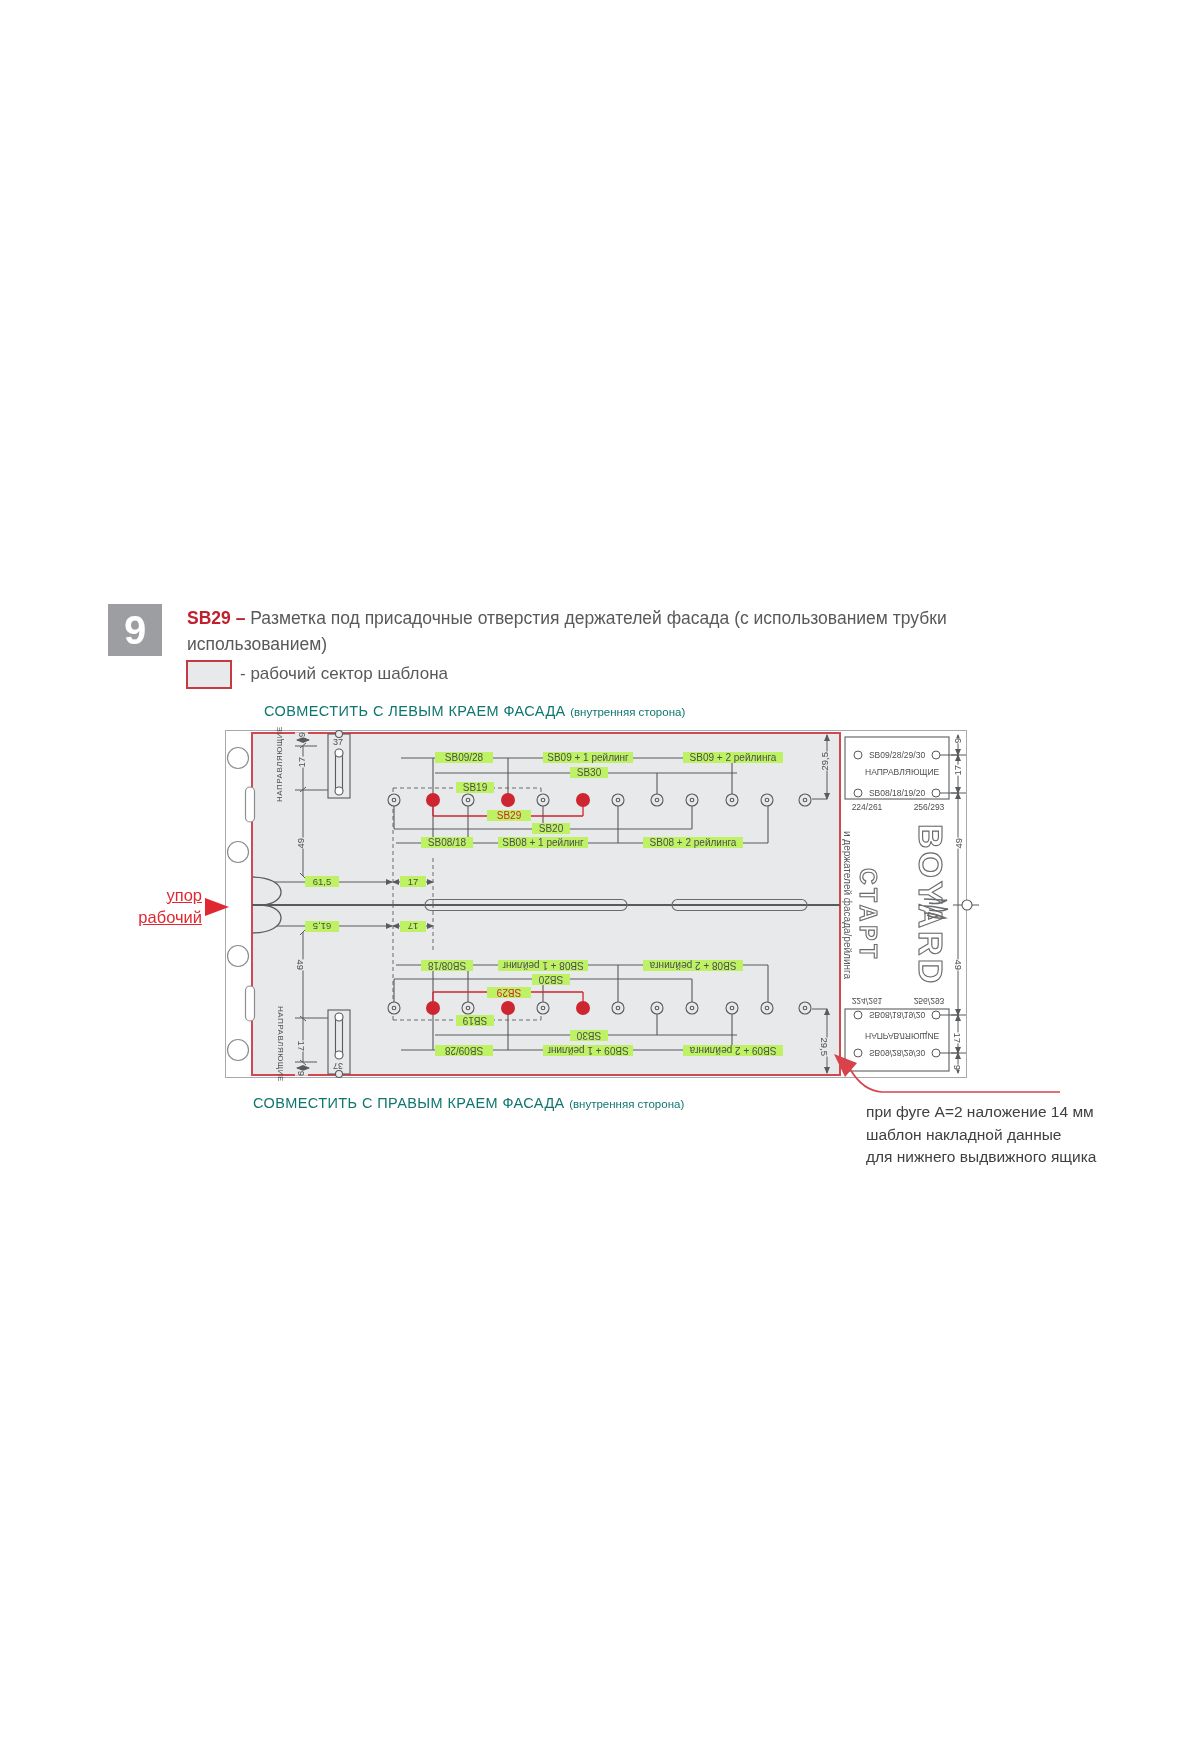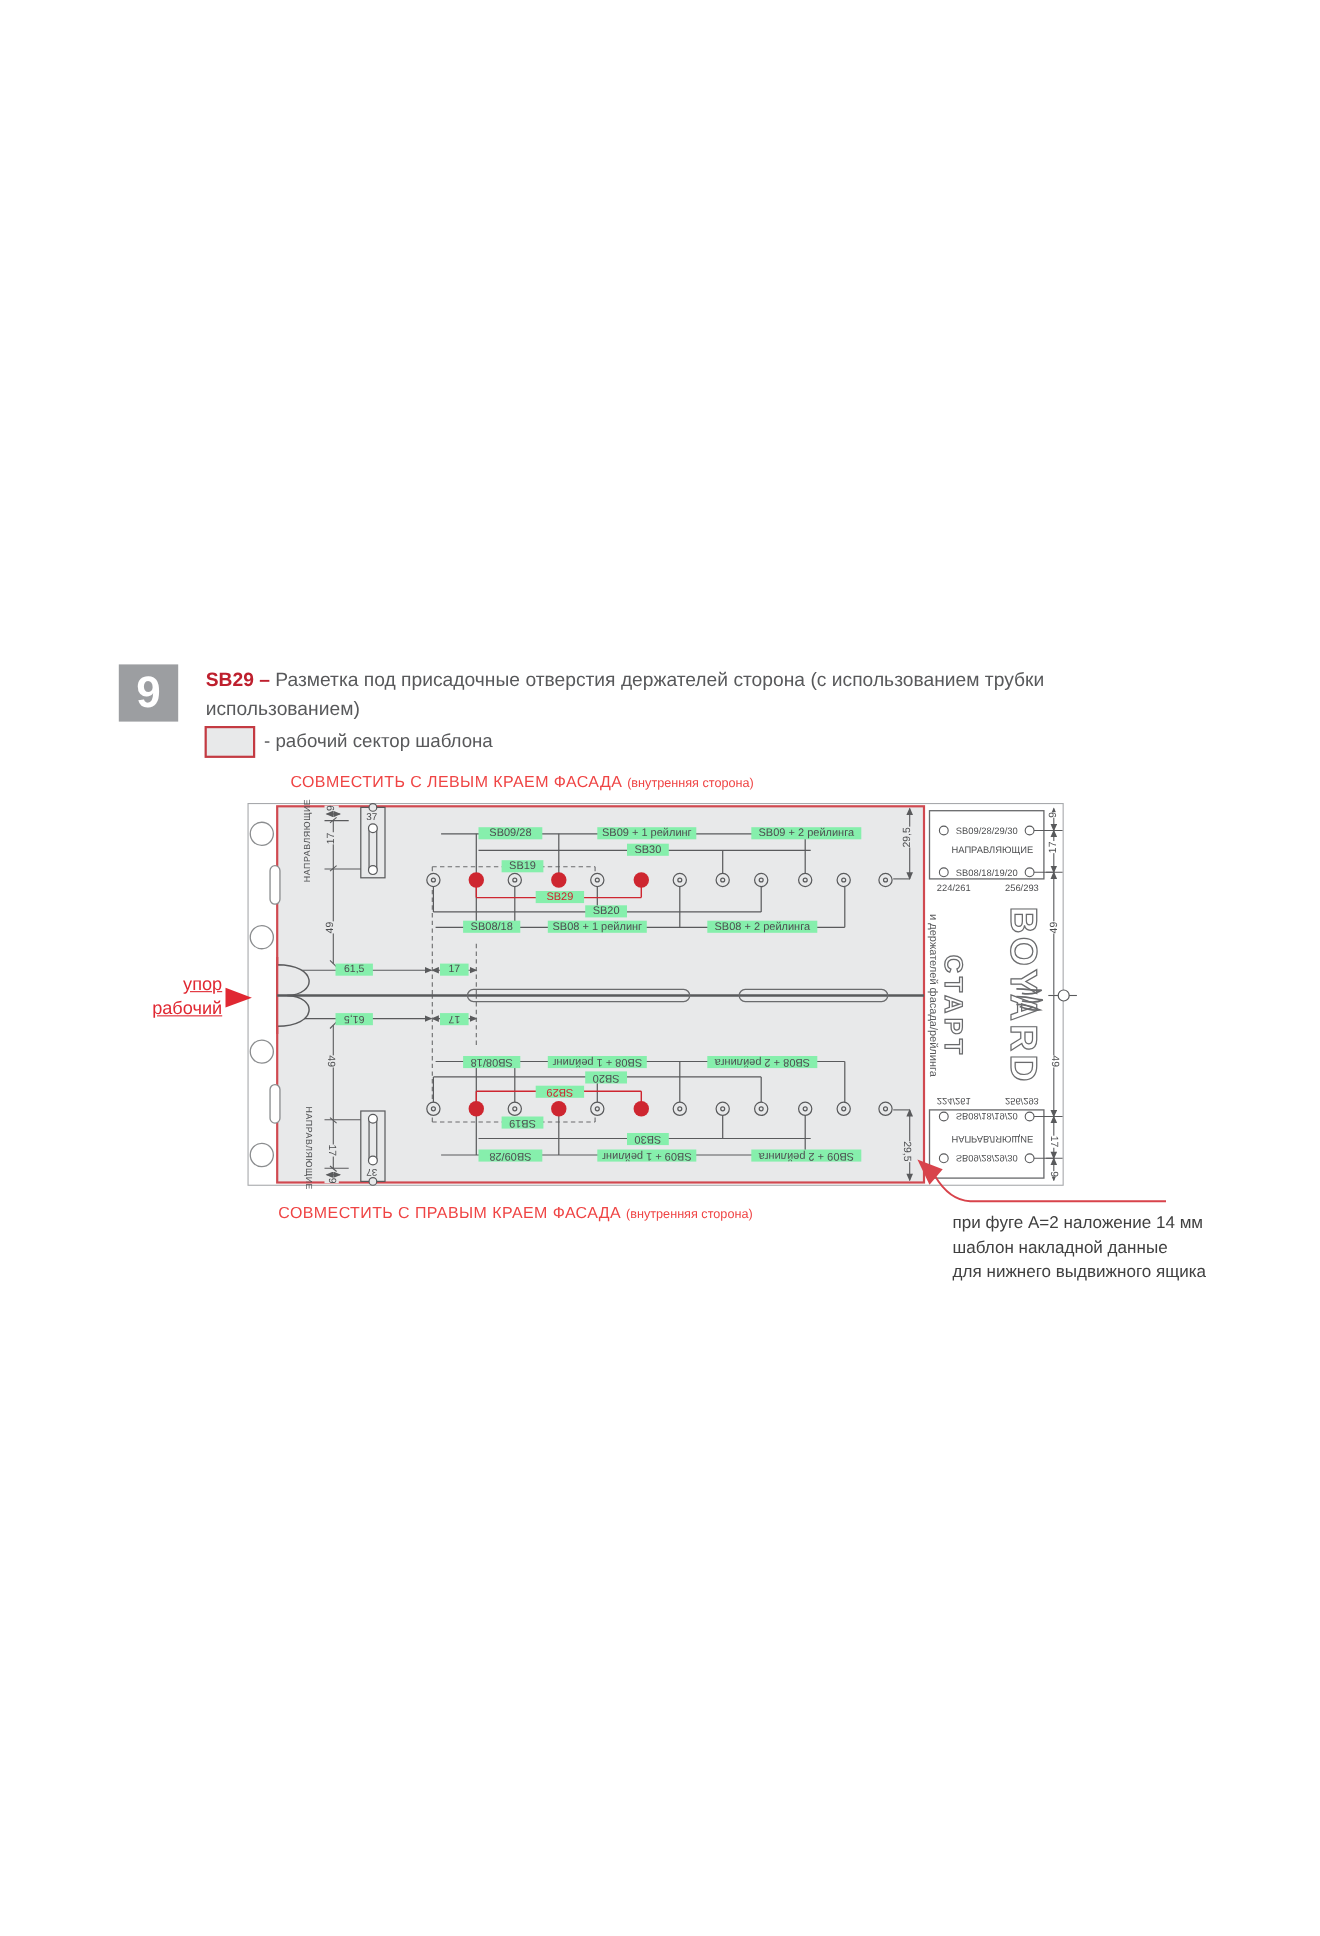--- a/index.html
+++ b/index.html
@@ -5,30 +5,30 @@
   html,body{margin:0;padding:0;background:#fff;}
   .page{position:relative;width:1200px;height:1760px;background:#ffffff;overflow:hidden;
         font-family:"Liberation Sans",sans-serif;color:#58595b;}
   
   .step-num{position:absolute;left:108px;top:604px;width:54px;height:52px;background:#9c9ea1;
             color:#fff;font-size:40px;font-weight:bold;display:flex;align-items:center;justify-content:center;}
   .title{position:absolute;left:187px;top:605px;width:900px;font-size:17.5px;line-height:26px;color:#58595b;}
   .code{color:#be202e;font-weight:bold;}
   .legend-box{position:absolute;left:186px;top:660px;width:42px;height:25px;background:#e8e9ea;border:2px solid #c43a42;}
   .legend-label{position:absolute;left:240px;top:664px;font-size:17px;color:#58595b;}
-  .cap{position:absolute;font-size:14.5px;color:#ef4444;letter-spacing:.4px;}
+  .cap{position:absolute;font-size:14.5px;color:#0f766e;letter-spacing:.4px;}
   .cap .cap-note{font-size:11.5px;letter-spacing:0;}
   .cap-top{left:264px;top:703px;}
   .cap-bottom{left:253px;top:1095px;}
   
   .diagram{position:absolute;left:225px;top:730px;width:742px;height:348px;}
   .diagram svg{position:absolute;left:0;top:0;overflow:visible;}
   .half{position:absolute;left:0;top:0;width:742px;height:175px;}
   .half.bottom{top:173px;transform:scaleY(-1);}
-  .lbl{position:absolute;font-size:10px;line-height:11px;color:#4d4e50;background:#86efac;text-align:center;white-space:nowrap;}
+  .lbl{position:absolute;font-size:10px;line-height:11px;color:#4d4e50;background:#bef264;text-align:center;white-space:nowrap;}
   .red-lbl{color:#ce2630;}
   .half.bottom .lbl{transform:scaleX(-1);}
   .vdim{position:absolute;writing-mode:vertical-rl;text-orientation:mixed;transform:rotate(180deg);
         font-size:9.5px;color:#4d4e50;background:#e8e9ea;line-height:13px;}
   .vdim.wbg{background:#fff;}
   .vlbl{position:absolute;writing-mode:vertical-rl;text-orientation:mixed;transform:rotate(180deg);
         font-size:8px;letter-spacing:.5px;color:#4d4e50;line-height:14px;}
   .half.bottom .vdim,.half.bottom .vlbl{transform:scaleX(-1) rotate(180deg);}
   .boxlbl{position:absolute;font-size:8.5px;color:#4d4e50;background:#fff;text-align:center;white-space:nowrap;line-height:10px;}
   
@@ -52,21 +52,21 @@
 </style>
 </head>
 <body>
 
 <div class="page">
 
   <div class="step-num">9</div>
   <div class="title">
     <span class="code">SB29</span>
     <span class="code">–</span>
-    <span>Разметка под присадочные отверстия держателей сторона (с использованием трубки</span><br>
+    <span>Разметка под присадочные отверстия держателей фасада (с использованием трубки</span><br>
     <span>использованием)</span>
   </div>
   <div class="legend-box"></div>
   <div class="legend-label">- рабочий сектор шаблона</div>
 
   <div class="cap cap-top">
     <span>СОВМЕСТИТЬ С ЛЕВЫМ КРАЕМ ФАСАДА</span>
     <span class="cap-note">(внутренняя сторона)</span>
   </div>
   <div class="cap cap-bottom">

